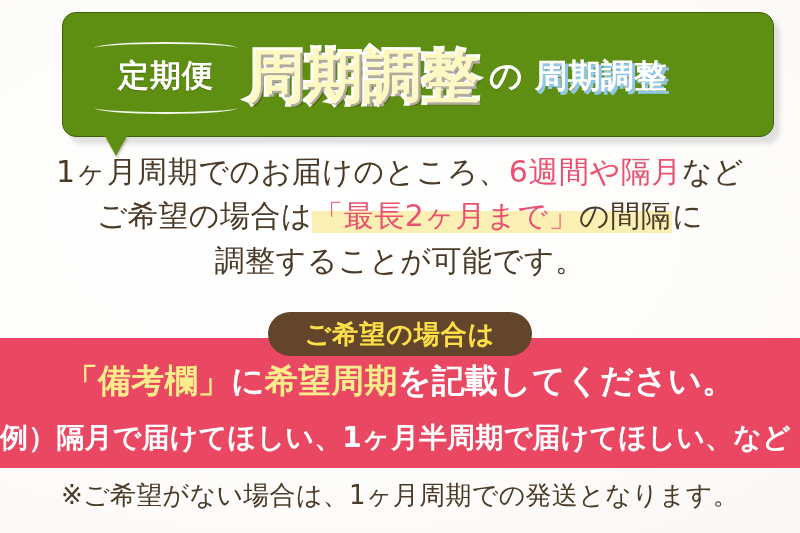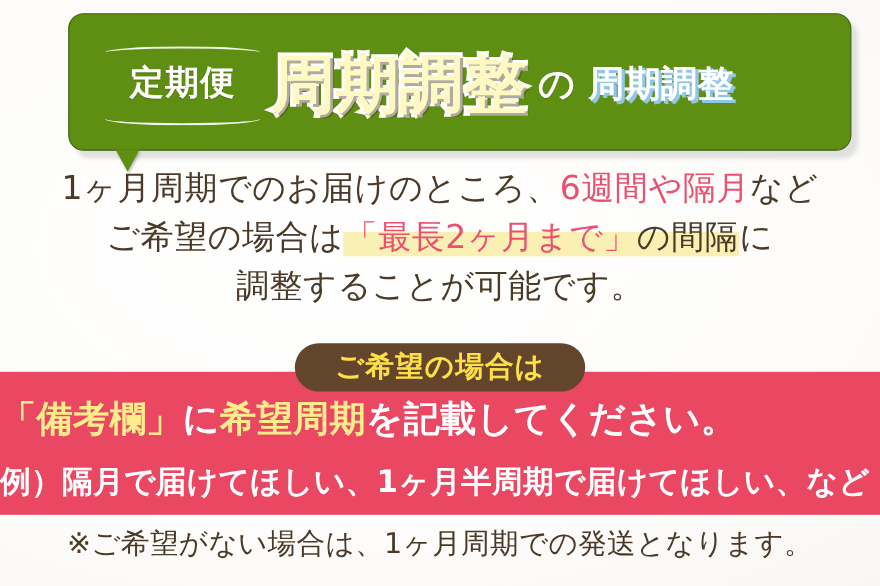--- a/index.html
+++ b/index.html
@@ -170,21 +170,21 @@
     font-weight:700;
     color:#fde047;
     letter-spacing:1px;
     line-height:1;
     white-space:nowrap;
   }
   .pink-line1{
     position:absolute;
     left:0; top:364px;
     width:800px;
-    text-align:left;
+    text-align:center;
     font-size:33px;
     font-weight:700;
     color:#ffffff;
     letter-spacing:.2px;
     line-height:1;
     white-space:nowrap;
   }
   .yellow{ color:#fced8c; }
   .pink-line2{
     position:absolute;

